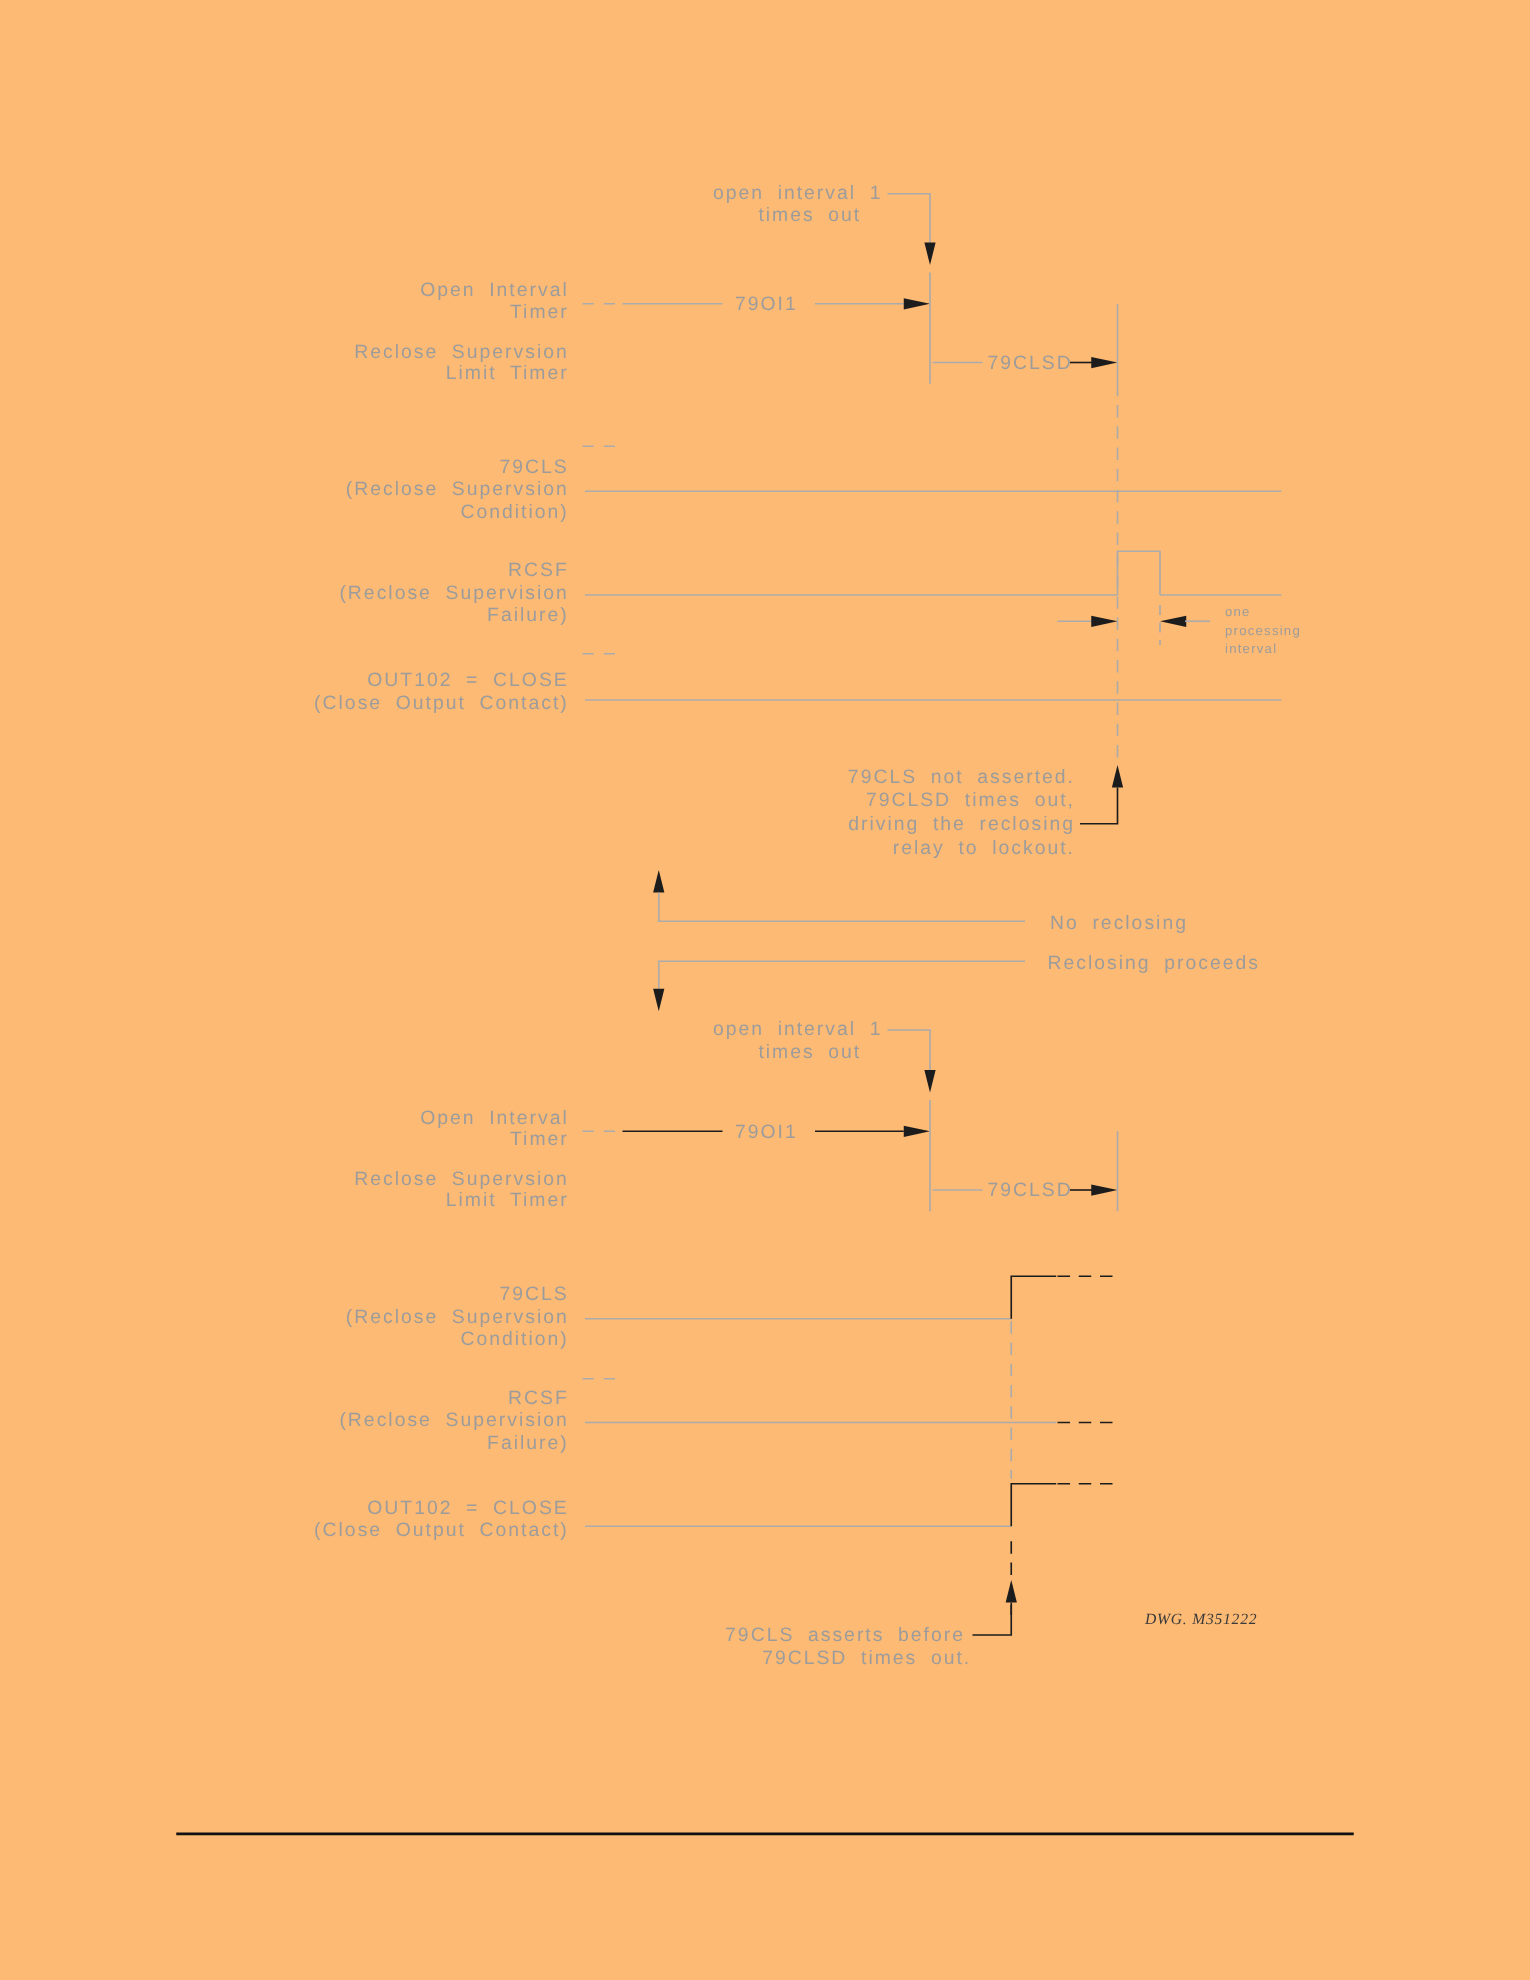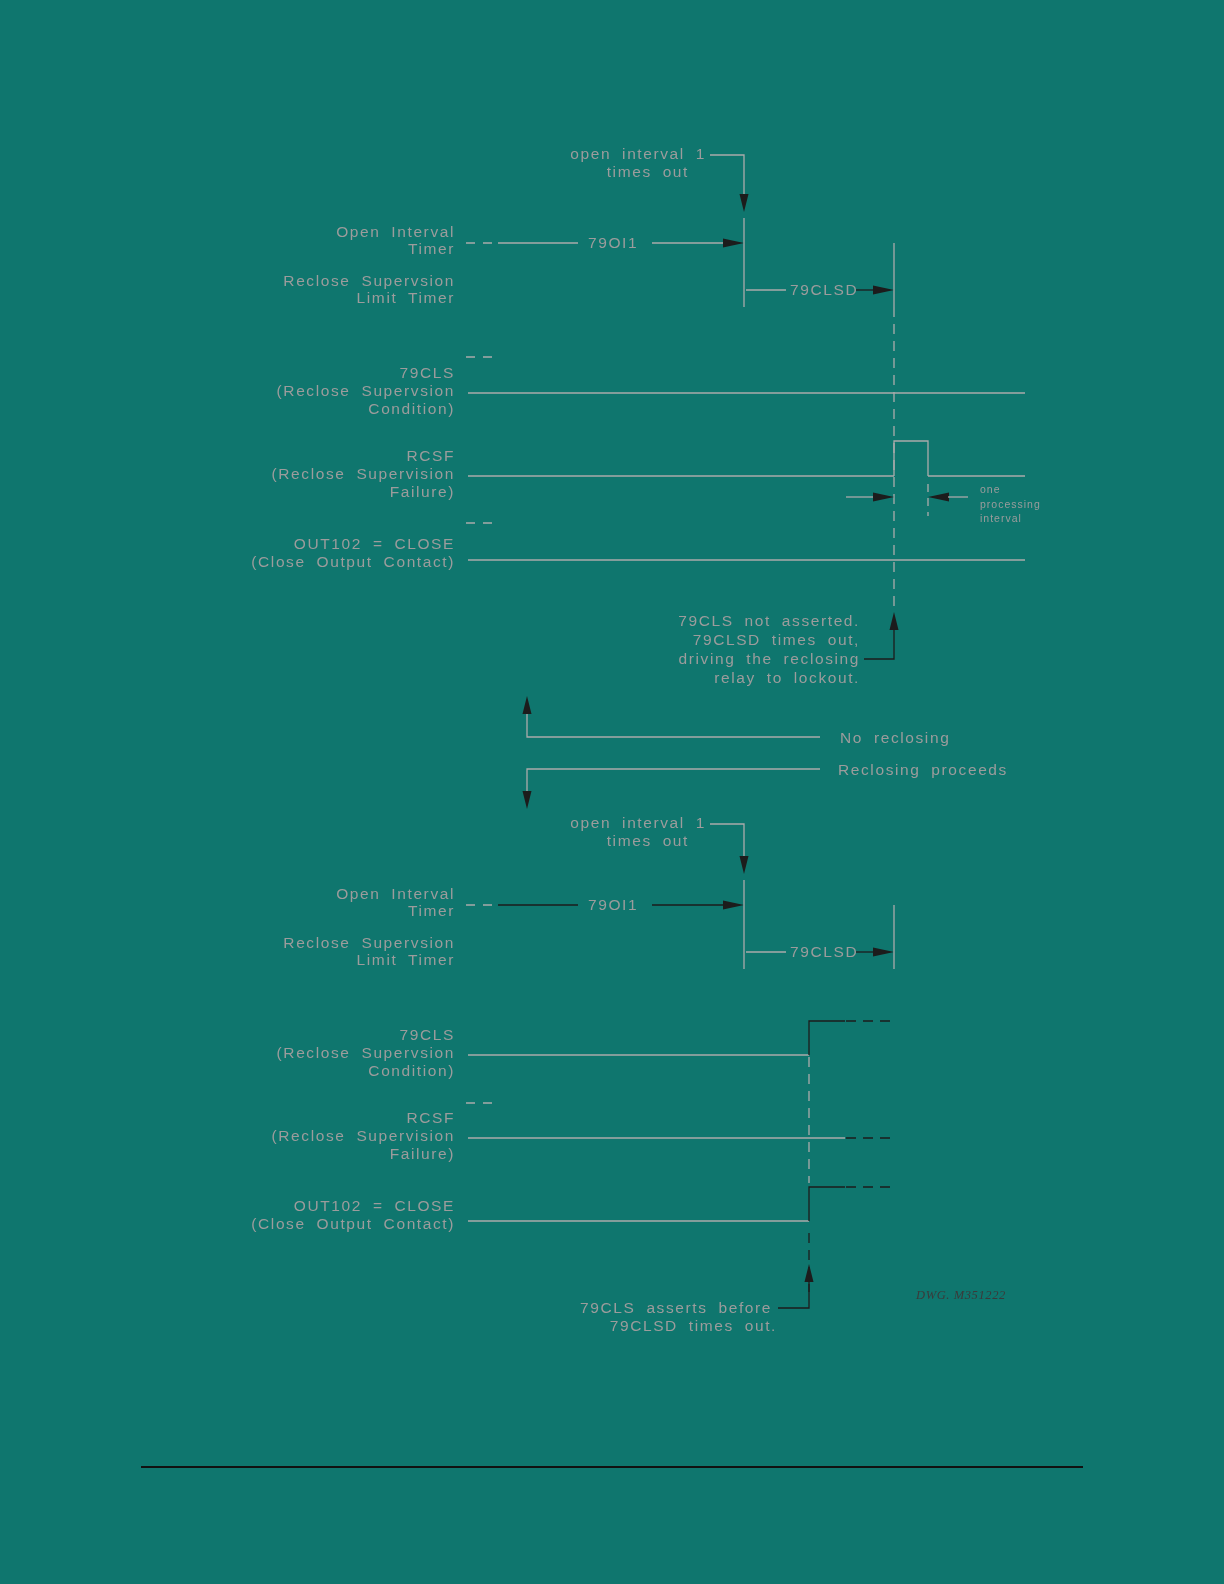--- a/index.html
+++ b/index.html
@@ -1,16 +1,16 @@
 <!DOCTYPE html>
 <html><head>
 <meta charset="utf-8">
 <style>
   html,body{margin:0;padding:0;background:#ffffff;}
-  .page{position:relative;width:1224px;height:1584px;background:#0f766e;overflow:hidden;}
+  .page{position:relative;width:1224px;height:1584px;background:#fdba74;overflow:hidden;}
   svg{position:absolute;top:0;left:0;}
   .lbl{font-family:"Liberation Sans","DejaVu Sans",sans-serif;font-size:15.5px;fill:#9c9c9c;letter-spacing:1.6px;word-spacing:5px;}
   .lbl-sm{font-family:"Liberation Sans","DejaVu Sans",sans-serif;font-size:10.5px;fill:#9c9c9c;letter-spacing:1px;word-spacing:2px;}
   .dwg{font-family:"Liberation Serif","DejaVu Serif",serif;font-style:italic;font-size:12.5px;fill:#3a3a3a;letter-spacing:0.6px;}
   .sg{stroke:#ababab;stroke-width:1.3;fill:none;}
   .sb{stroke:#1c1c1c;stroke-width:1.3;fill:none;}
   .ah{fill:#1c1c1c;stroke:none;}
   .rule{stroke:#111111;stroke-width:2.2;fill:none;}
 </style>
 </head>

